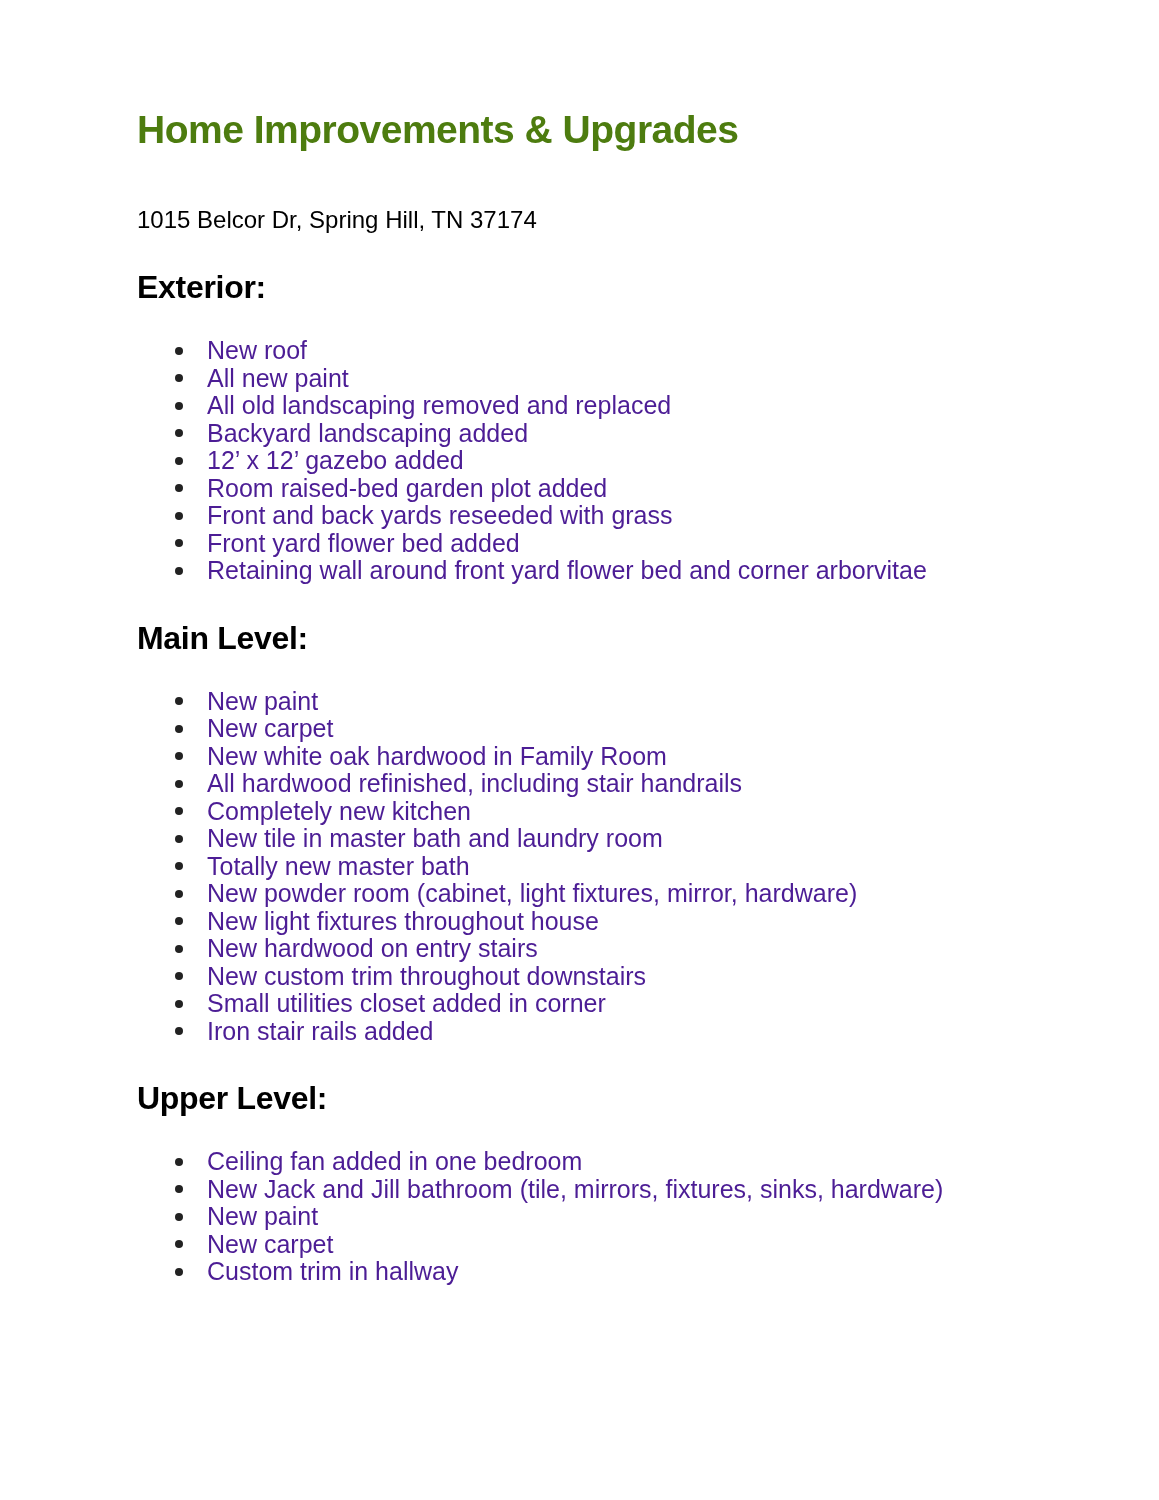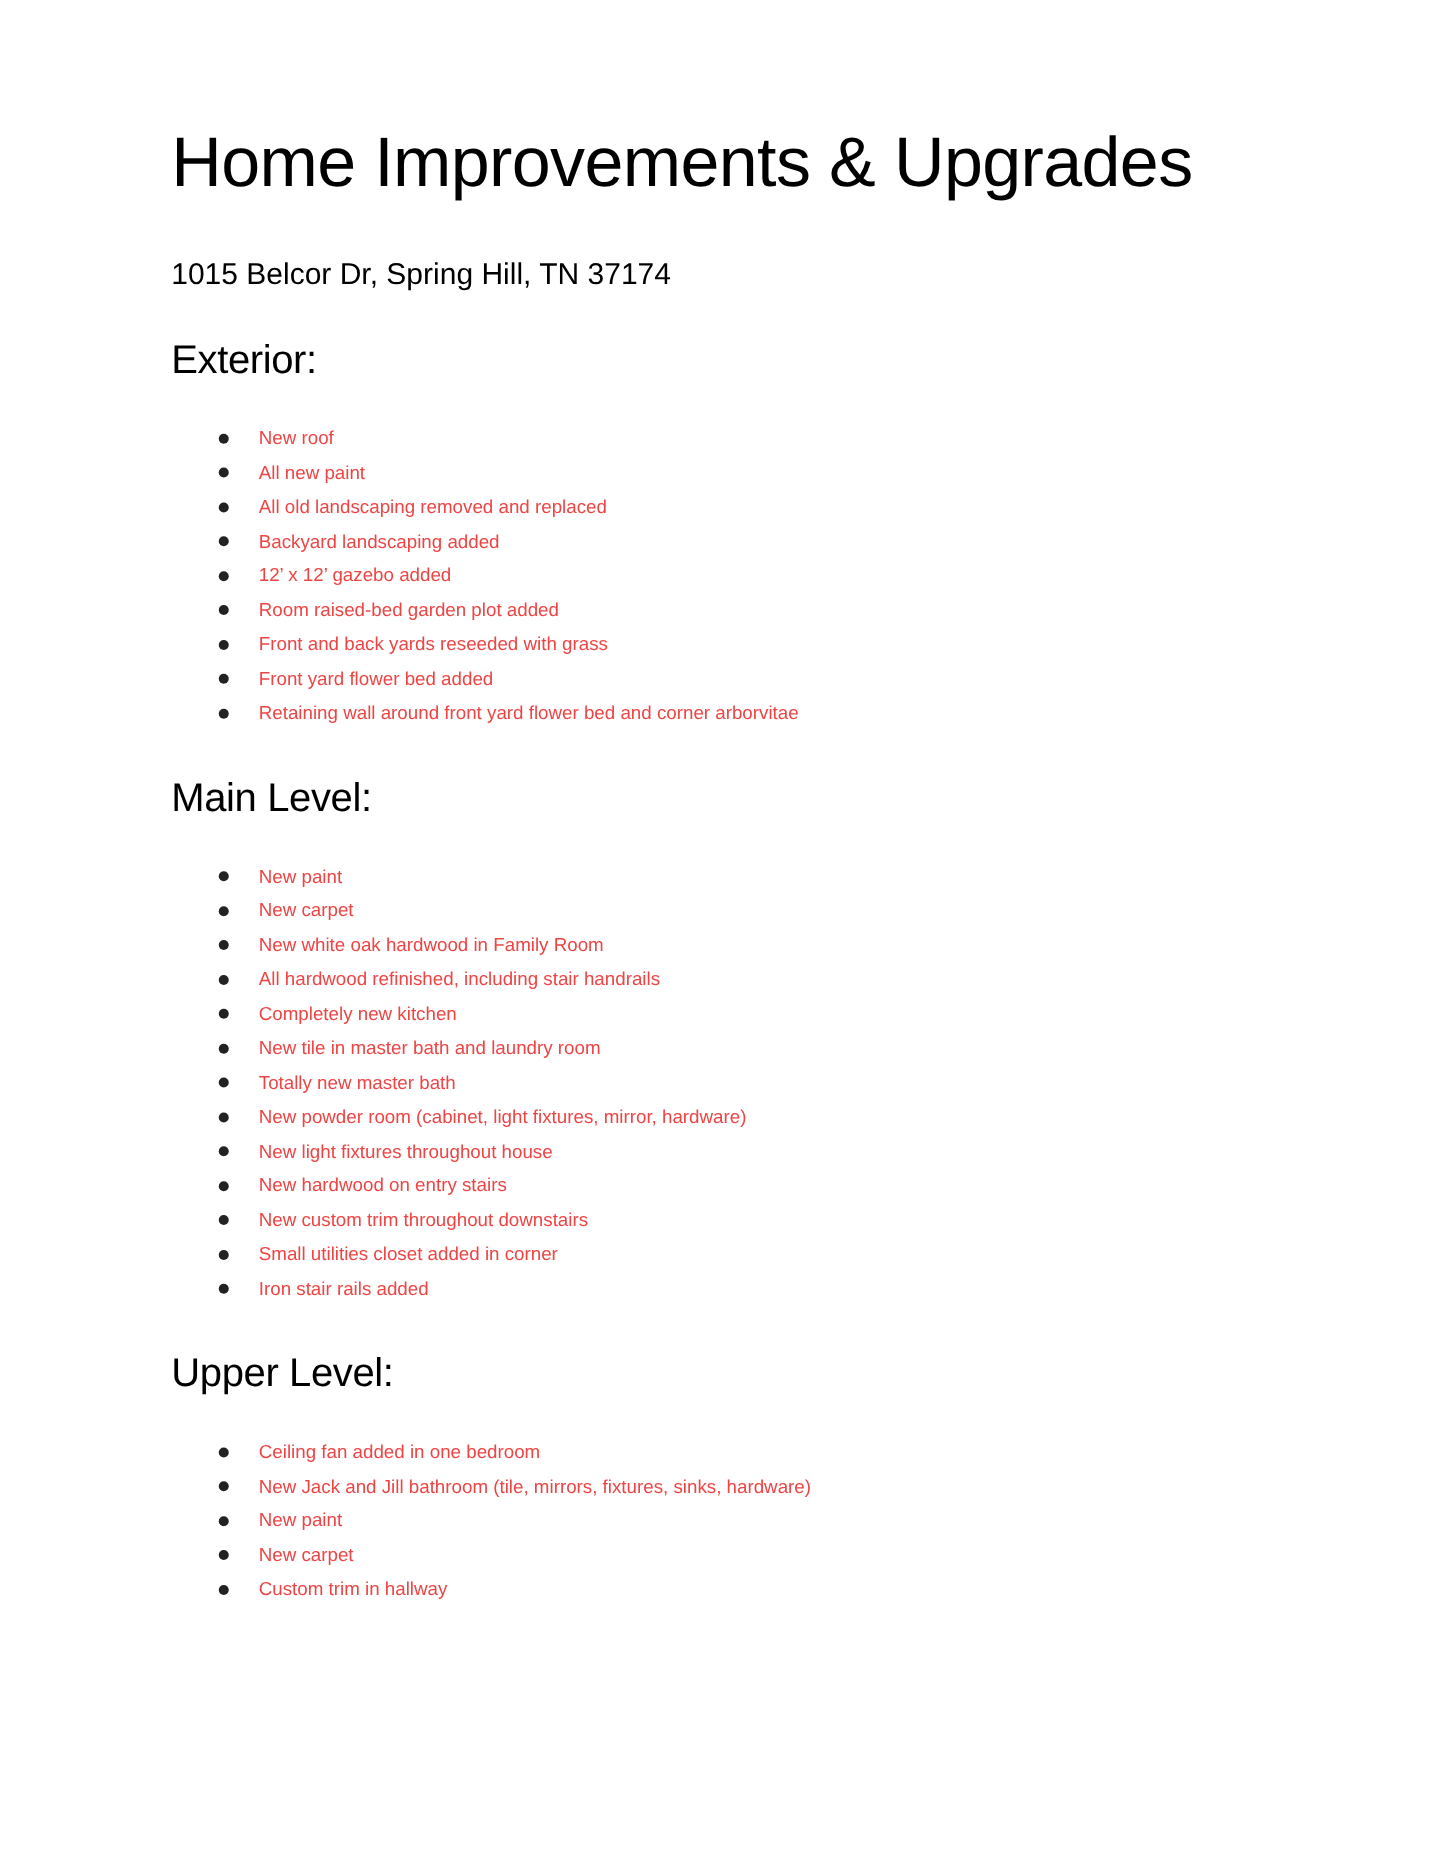--- a/index.html
+++ b/index.html
@@ -17,57 +17,57 @@
   }
 
   .page {
     width: 1159px;
     height: 1500px;
     background: #ffffff;
     padding: 103px 120px 0 137px;
   }
 
   .doc-title {
-    font-size: 56px;
+    font-size: 39px;
     line-height: 53px;
-    font-weight: normal;
-    color: #000000;
+    font-weight: bold;
+    color: #4d7c0f;
     letter-spacing: -0.5px;
     margin-bottom: 49px;
   }
 
   .doc-address {
     font-size: 24px;
     line-height: 29px;
     font-weight: normal;
     color: #000000;
     margin-bottom: 34px;
     margin-top: 25px;
   }
 
   .section-heading {
     font-size: 32px;
     line-height: 38px;
-    font-weight: normal;
+    font-weight: bold;
     color: #000000;
     letter-spacing: -0.3px;
     margin-bottom: 31px;
   }
 
   ul.bullet-list {
     list-style: none;
     margin: 0 0 34px 0;
     padding-left: 70px;
   }
 
   ul.bullet-list li {
     position: relative;
-    font-size: 15px;
+    font-size: 25px;
     line-height: 27.5px;
-    color: #ef4444;
+    color: #4c1d95;
   }
 
   ul.bullet-list li::before {
     content: "";
     position: absolute;
     left: -32px;
     top: 50%;
     margin-top: -4px;
     width: 8px;
     height: 8px;

